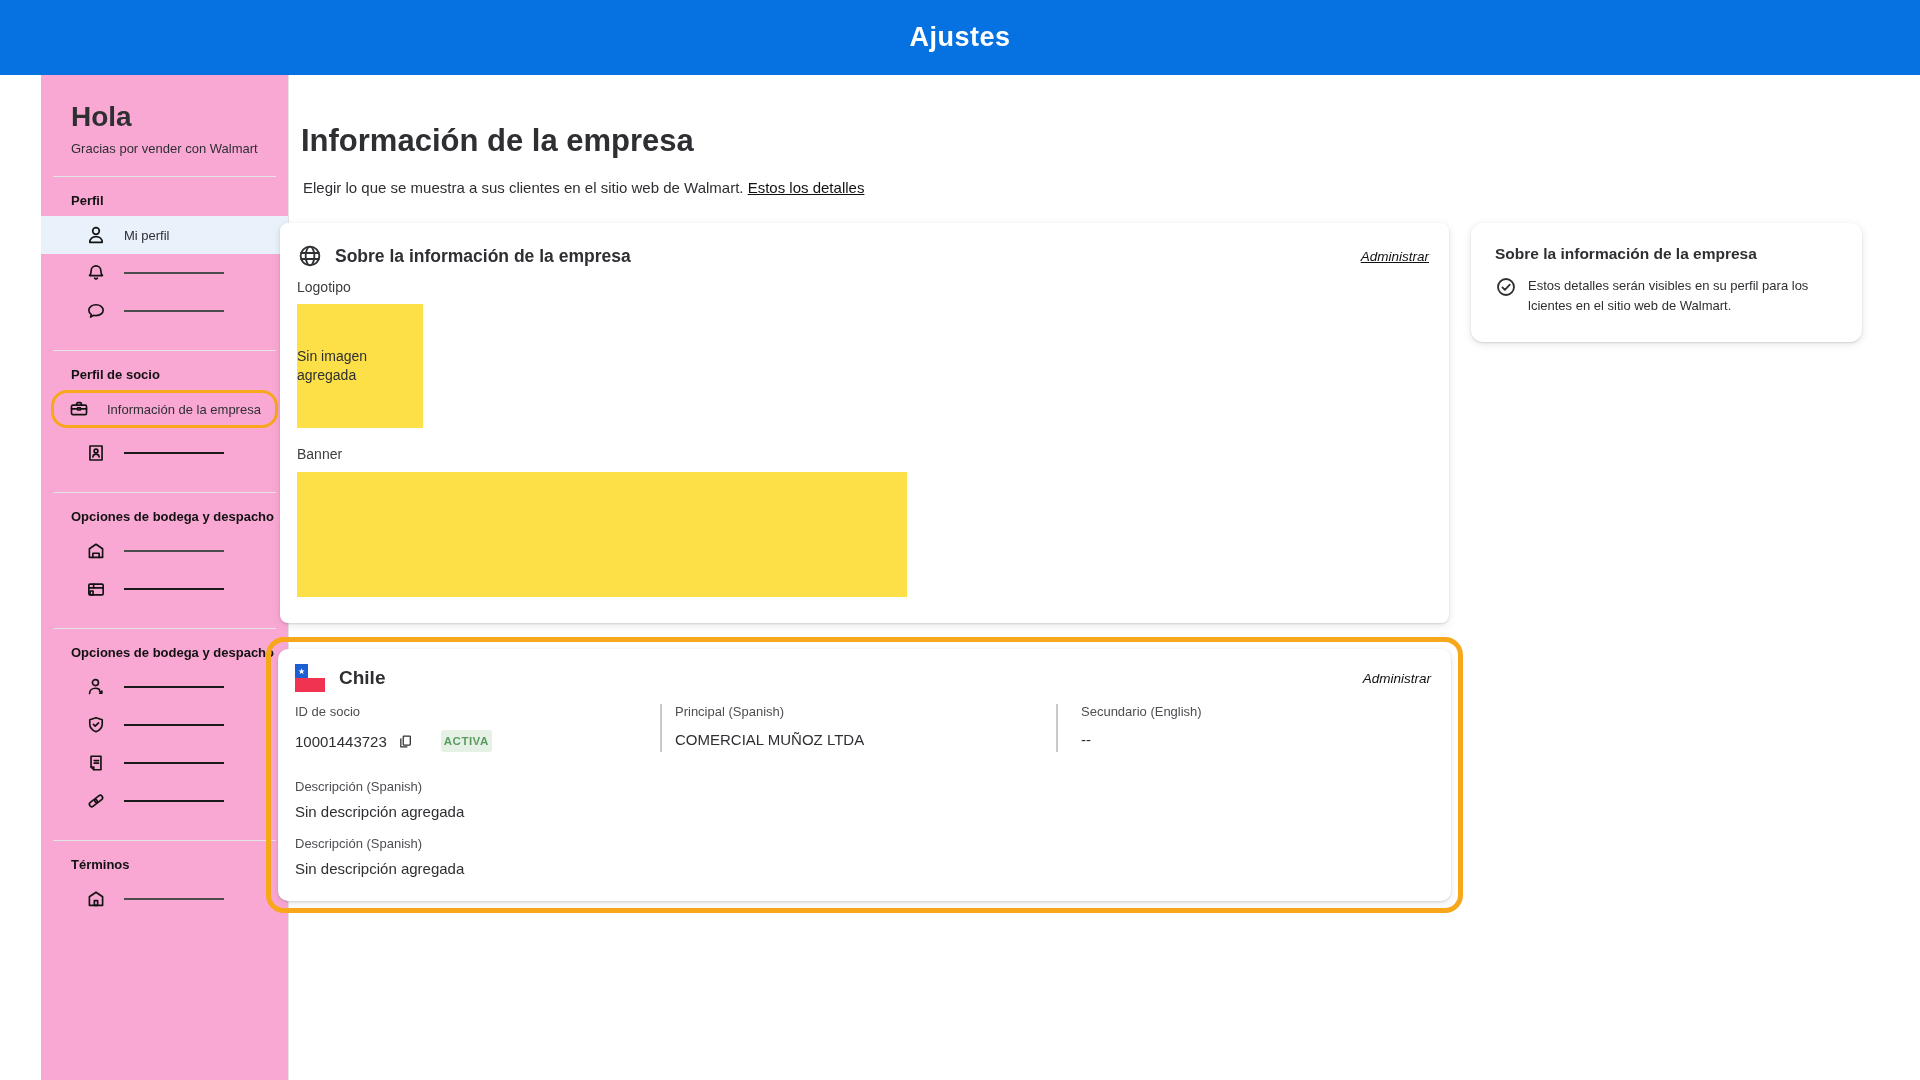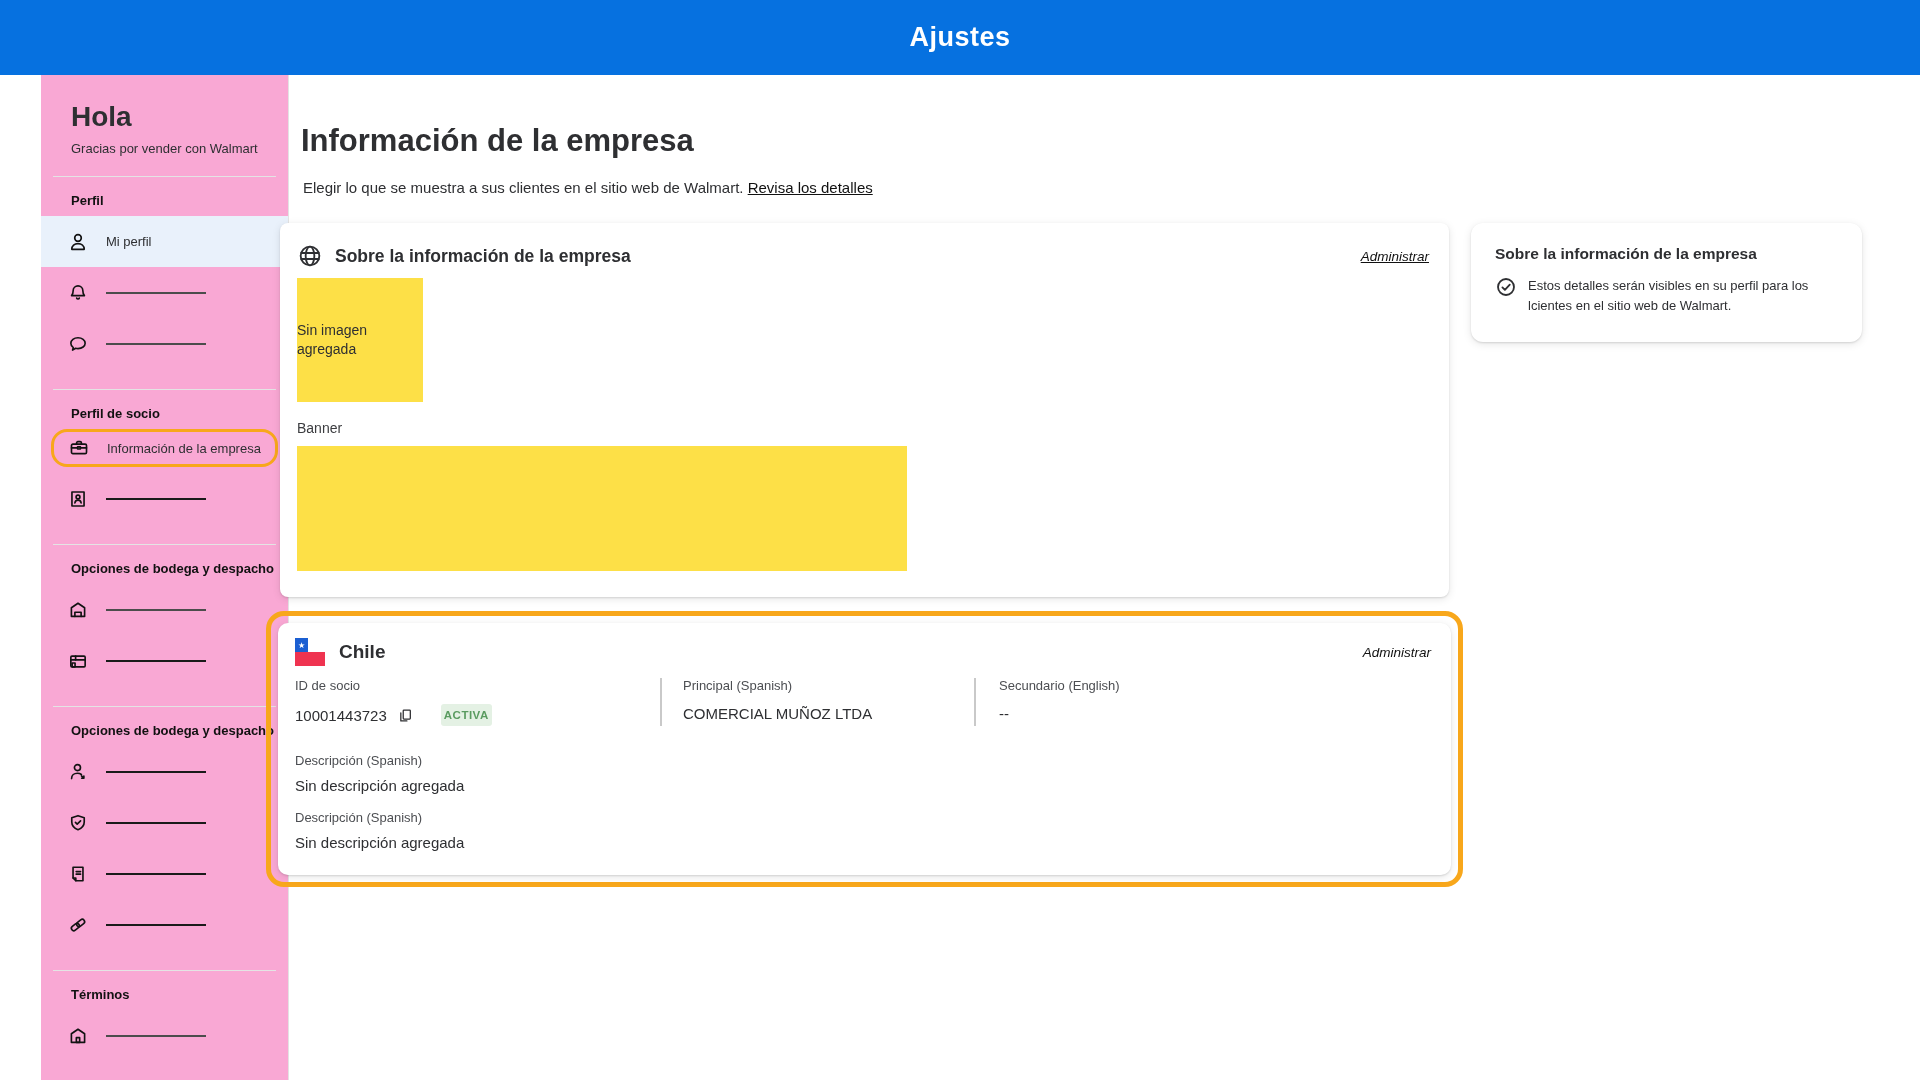--- a/index.html
+++ b/index.html
@@ -12,21 +12,21 @@
     display:flex; align-items:center; justify-content:center; }
   .header-title { color:#fff; font-size:27px; font-weight:700; letter-spacing:.5px; }
 
   
   .sidebar { position:absolute; top:75px; left:0; width:248px; height:1005px;
     border-right:1px solid #e3e3e3; background:#f9a8d4; padding-top:26px;margin-left:41px; }
   .greeting { font-size:28px; font-weight:700; margin:0 0 8px 30px; }
   .tagline { font-size:13px; margin-left:30px; color:#2e2f32; }
   .sb-divider { height:1px; background:#e4e4e4; margin:20px 12px 16px 12px; }
   .section-title { font-size:13px; font-weight:700; margin:2px 0 8px 30px; color:#111; }
-  .nav-item { display:flex; align-items:center; height:51px; padding-left:26px; gap:17px; cursor:pointer; }
+  .nav-item { display:flex; align-items:center; height:38px; padding-left:44px; gap:17px; cursor:pointer; }
   .nav-item svg { width:22px; height:22px; color:#121212; flex:0 0 auto; }
   .nav-label { font-size:13px; color:#2e2f32; white-space:nowrap; }
   .nav-item.active { background:#e9f1fb; }
   .nav-item.ring { margin:2px 10px 6px 10px; height:38px; padding-left:14px;
     border:3px solid #f8a71b; border-radius:16px; }
   .redacted { width:100px; height:2px; background:#4c4c4c; }
   .redacted.dark { background:#1a1a1a; }
 
   
   .main { position:absolute; top:75px; left:249px; width:1671px; height:1005px; padding:48px 0 0 31px; }
@@ -66,21 +66,21 @@
   .market-card { border-radius:10px; padding:15px 20px 24px 17px; }
   .market-head { display:flex; align-items:center; }
   .flag { width:30px; height:28px; margin-right:14px; position:relative; }
   .flag .top-blue { position:absolute; left:0; top:0; width:13px; height:14px; background:#1b5fd2;
     color:#fff; font-size:8px; display:flex; align-items:center; justify-content:center; }
   .flag .bottom-red { position:absolute; left:0; top:14px; width:30px; height:14px; background:#ef3350; }
   .market-name { font-size:19px; font-weight:700; }
   .market-cols { display:flex; margin-top:12px; }
   .mcol { min-height:48px; }
   .mcol-1 { width:365px; }
-  .mcol-2 { width:314px; border-left:2px solid #c9c9c9; padding-left:21px; }
+  .mcol-2 { width:396px; border-left:2px solid #c9c9c9; padding-left:13px; }
   .mcol-3 { border-left:2px solid #c9c9c9; padding-left:23px; }
   .mlabel { font-size:13px; color:#4c4e52; }
   .mvalue { font-size:15px; margin-top:12px; }
   .id-row { display:flex; align-items:center; margin-top:11px; }
   .id-value { font-size:15px; }
   .copy-btn { margin-left:10px; cursor:pointer; display:flex; }
   .copy-btn svg { width:17px; height:17px; }
   .status-badge { margin-left:27px; background:#e4f1e4; color:#5a9b60; font-size:11.5px;
     font-weight:700; letter-spacing:.5px; padding:5px 3px; border-radius:3px; }
   .desc-label { font-size:13px; color:#4c4e52; margin-top:27px; }
@@ -205,36 +205,37 @@
           <rect x="10.2" y="13.8" width="3.6" height="5.2"></rect>
         </svg>
       <span class="redacted"></span>
     </div>
   </div>
 
   <div class="main">
     <div class="page-title">Información de la empresa</div>
     <div class="page-sub">
       <span>Elegir lo que se muestra a sus clientes en el sitio web de Walmart.</span>
-      <a>Revisa los detalles</a>
+      <a>Estos los detalles</a>
     </div>
 
     <div class="content-row">
       <div class="left-col">
 
         <div class="card about-card">
           <div class="card-head">
             <svg viewBox="0 0 24 24" fill="none" stroke="currentColor" stroke-width="1.7" stroke-linecap="round">
                 <circle cx="12" cy="12" r="8.6"></circle>
                 <ellipse cx="12" cy="12" rx="4" ry="8.6"></ellipse>
                 <path d="M3.9 9.2h16.2M3.9 14.8h16.2"></path>
               </svg>
             <span class="card-title">Sobre la información de la empresa</span>
             <span class="manage-link u">Administrar</span>
           </div>
+          <div class="field-label">Logotipo</div>
           <div class="img-ph logo-ph">
             <span>Sin imagen agregada</span>
           </div>
           <div class="field-label" style="margin-top:18px;">Banner</div>
           <div class="img-ph banner-ph"></div>
         </div>
 
         <div class="market-ring">
           <div class="card market-card">
             <div class="market-head">

